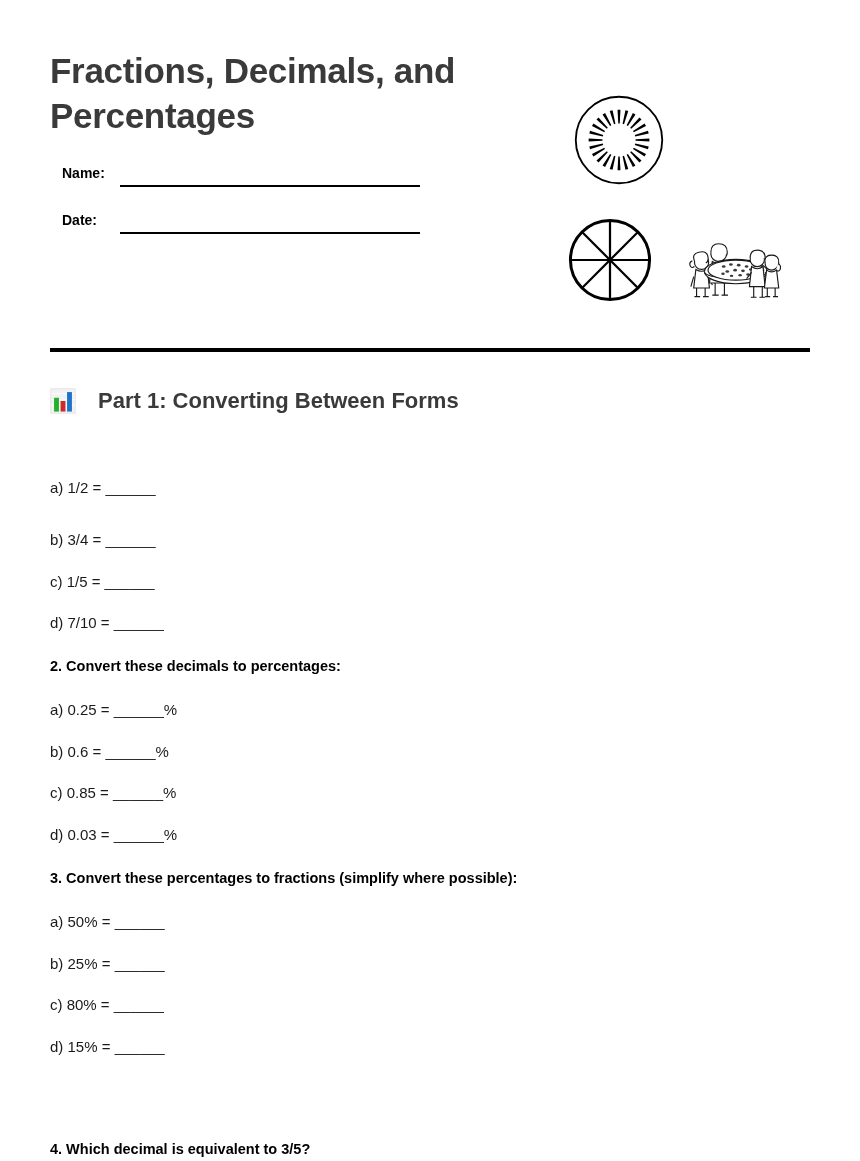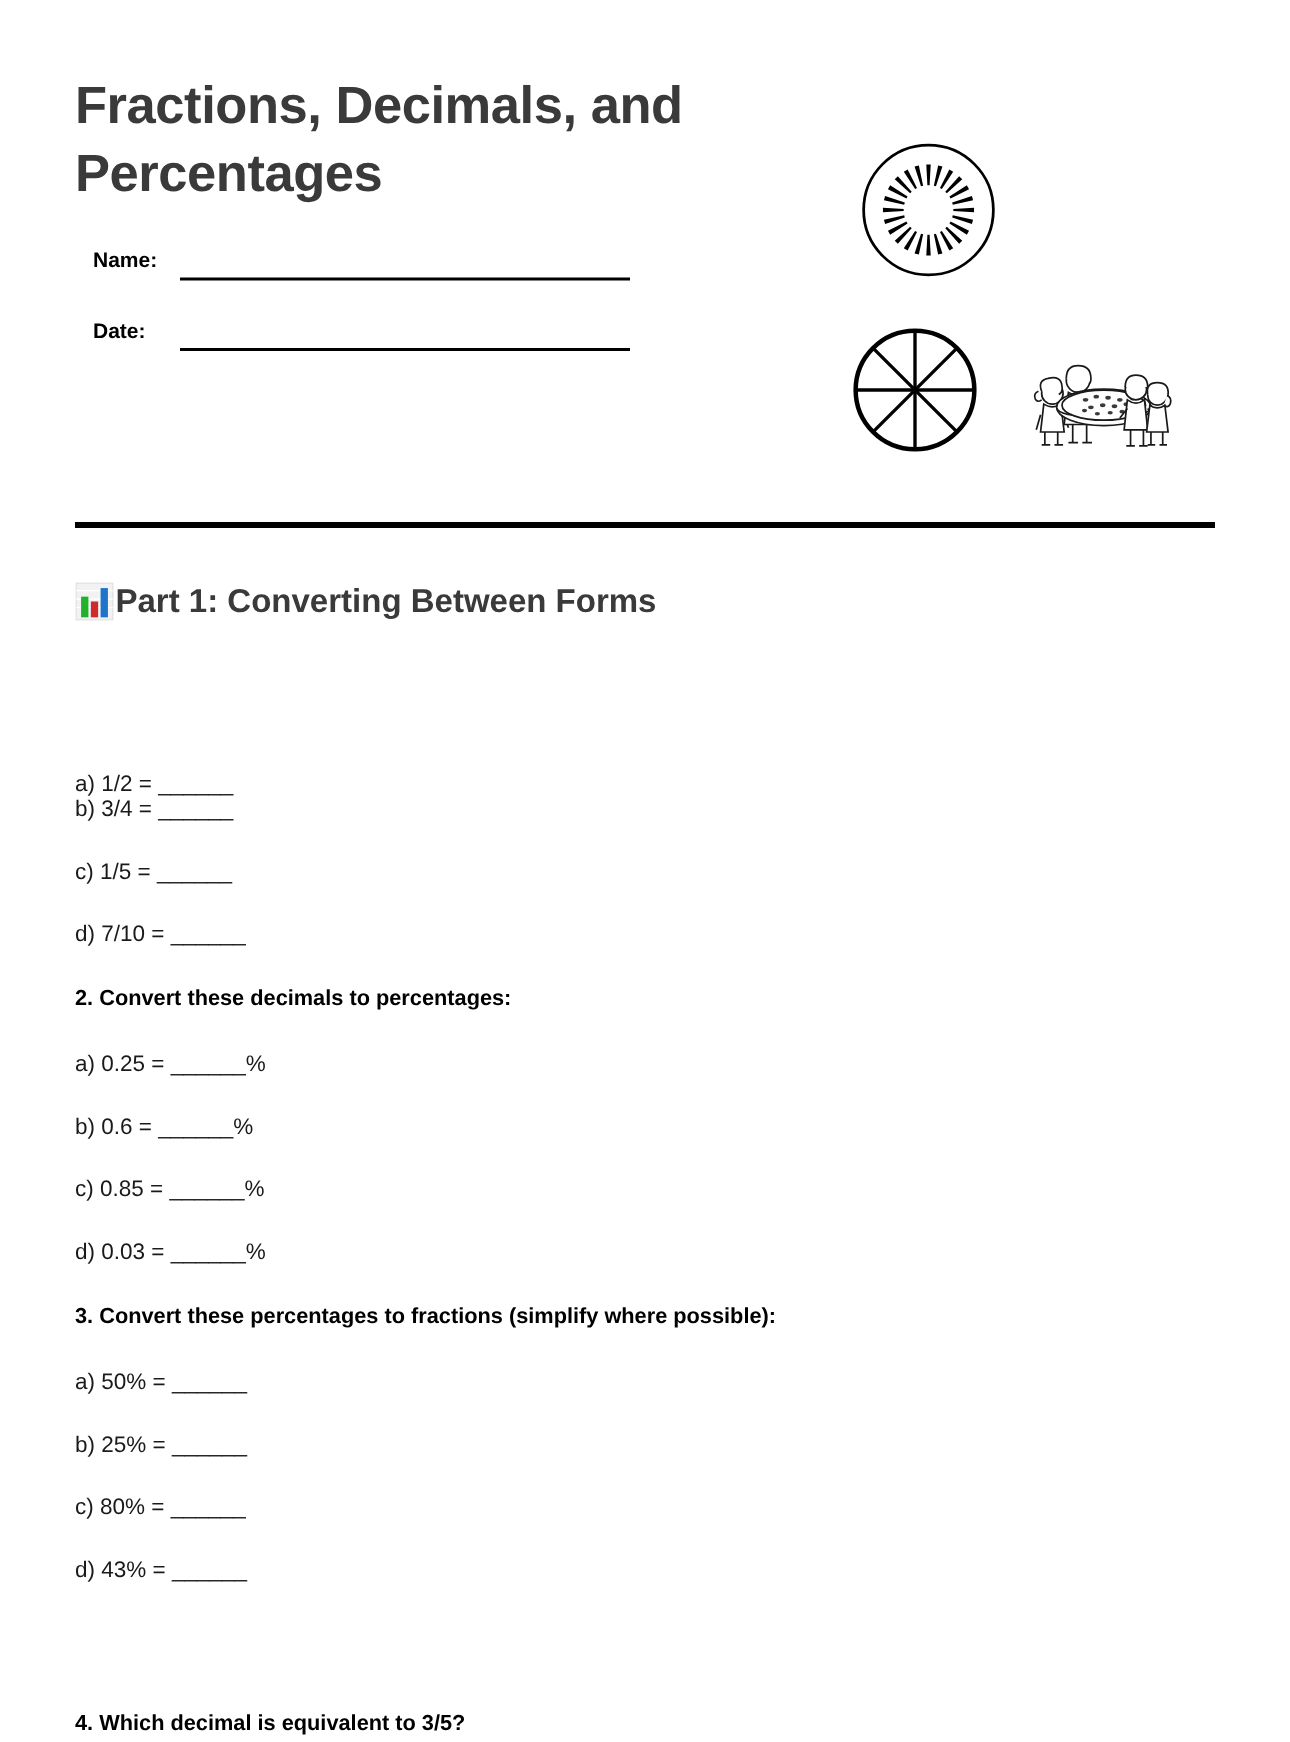--- a/index.html
+++ b/index.html
@@ -95,21 +95,21 @@
     height: 0;
     border-bottom: 4px solid #000000;
   }
 
   
   .section-heading {
     position: absolute;
     left: 50px;
     display: flex;
     align-items: center;
-    gap: 1px;
+    gap: 22px;
     font-size: 22px;
     font-weight: bold;
     color: #3a3a3a;
     white-space: nowrap;
   }
   .section-heading.part1 { top: 388px; }
   .section-heading.part2 { top: 1083px; }
 
   .emoji-icon {
     width: 26px;
@@ -133,21 +133,21 @@
     font-size: 15px;
     color: #1a1a1a;
     white-space: nowrap;
   }
   .blank {
     letter-spacing: 0px;
   }
 
   
   .q1-prompt { top: 446px; }
-  .q1-a { top: 514px; text-align: center; }
+  .q1-a { top: 479px; text-align: center; }
   .q1-b { top: 531px; }
   .q1-c { top: 573px; }
   .q1-d { top: 614px; }
 
   .q2-prompt { top: 658px; }
   .q2-a { top: 701px; }
   .q2-b { top: 743px; }
   .q2-c { top: 784px; }
   .q2-d { top: 826px; }
 
@@ -367,19 +367,19 @@
   <div class="answer-item q3-a">
     <span>a) 50% = </span><span class="blank">______</span><span></span>
   </div>
   <div class="answer-item q3-b">
     <span>b) 25% = </span><span class="blank">______</span><span></span>
   </div>
   <div class="answer-item q3-c">
     <span>c) 80% = </span><span class="blank">______</span><span></span>
   </div>
   <div class="answer-item q3-d">
-    <span>d) 43% = </span><span class="blank">______</span><span></span>
+    <span>d) 15% = </span><span class="blank">______</span><span></span>
   </div>
 
 
   <div class="question-prompt q4-prompt">4. Which decimal is equivalent to 3/5?</div>
 
 </div>
 
 </body></html>

